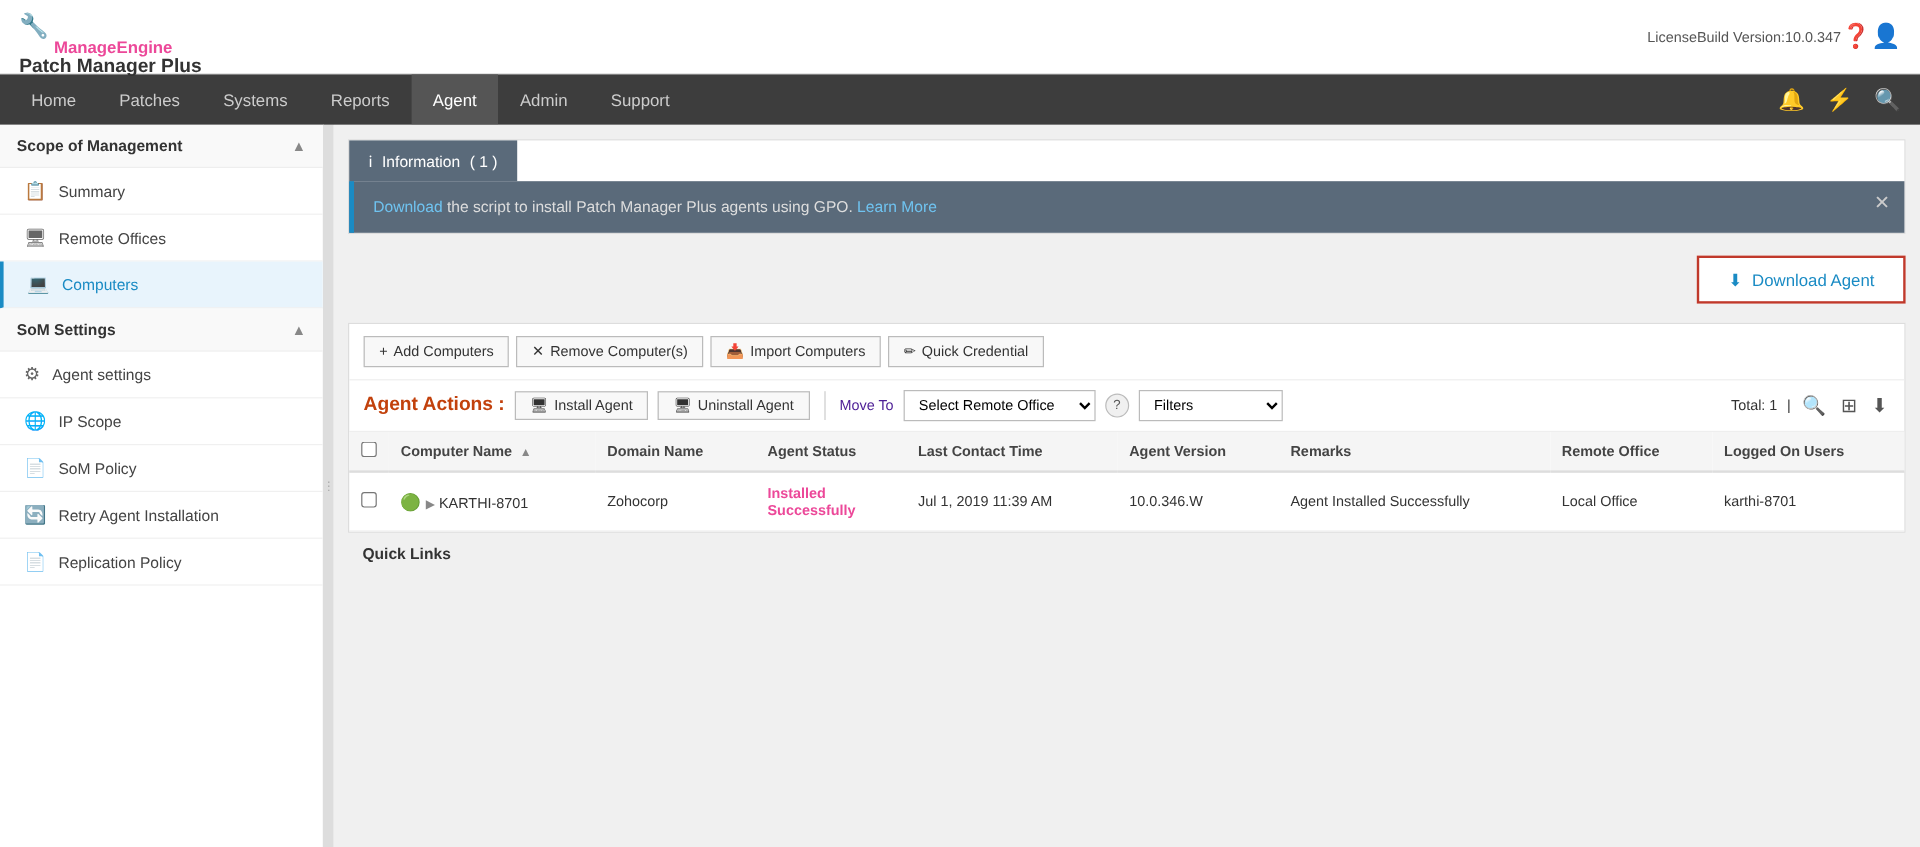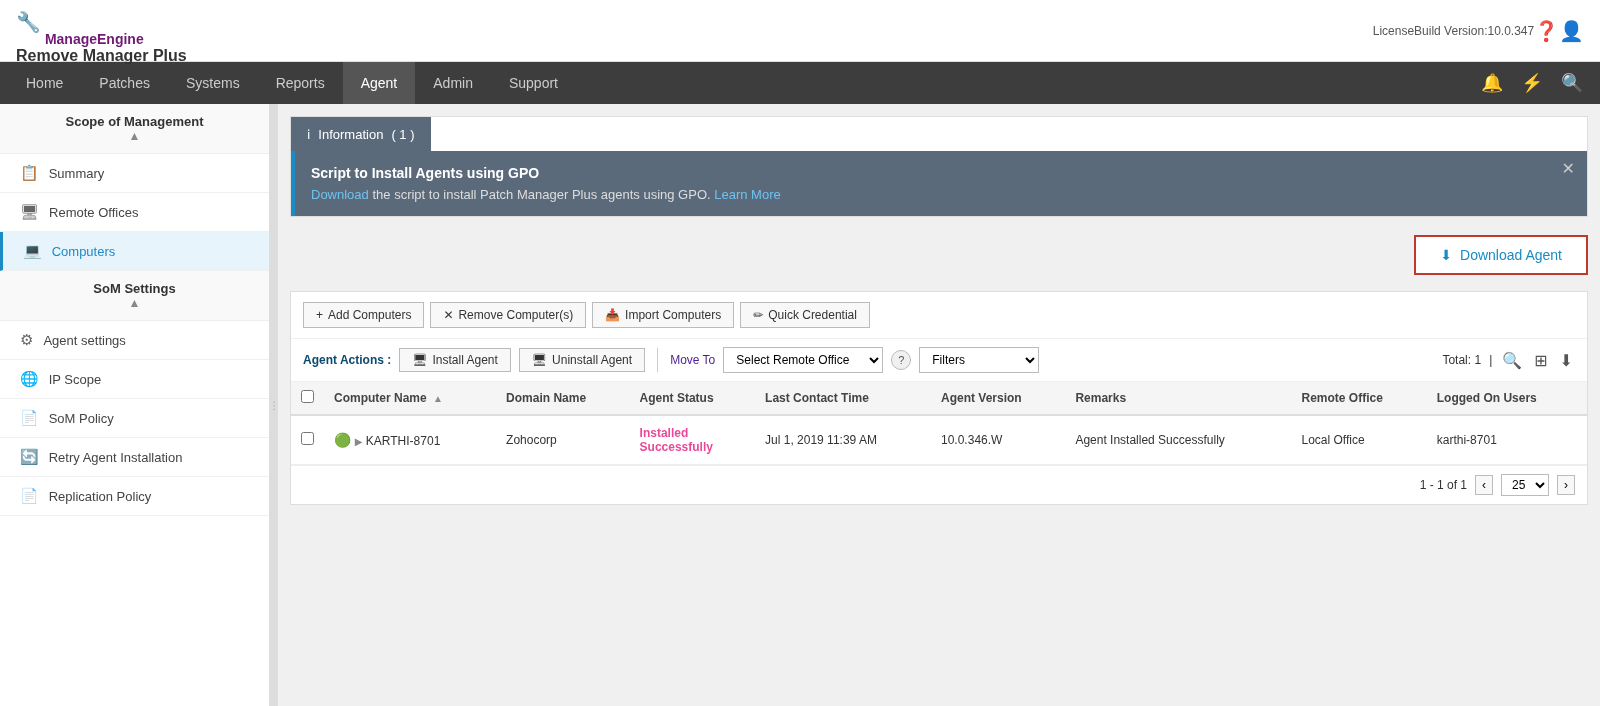--- a/index.html
+++ b/index.html
@@ -10,21 +10,21 @@
       display: flex;
       align-items: center;
       justify-content: space-between;
       background: #fff;
       padding: 6px 16px;
       border-bottom: 1px solid #ddd;
       height: 62px;
     }
     .logo-area { display: flex; flex-direction: column; }
     .logo-top { display: flex; align-items: center; gap: 4px; }
-    .logo-name { font-size: 14px; font-weight: bold; color: #701a75; margin-top: 34px; }
+    .logo-name { font-size: 14px; font-weight: bold; color: #ec4899; margin-top: 34px; }
     .logo-sub { font-size: 16px; font-weight: bold; color: #333; }
     .logo-icon { color: #e87722; font-size: 20px; }
     .top-right { display: flex; align-items: center; gap: 0; font-size: 12px; color: #555; }
     .top-right .help-icon, .top-right .user-icon { font-size: 20px; cursor: pointer; color: #555; }
 
     
     .nav-bar {
       background: #3d3d3d;
       display: flex;
       align-items: center;
@@ -69,21 +69,20 @@
     .sidebar-section-header {
       display: flex;
       align-items: center;
       justify-content: space-between;
       padding: 10px 14px;
       font-size: 13px;
       font-weight: bold;
       color: #333;
       background: #f9f9f9;
       border-bottom: 1px solid #eee;
-      flex-direction: column;
     }
     .sidebar-item {
       display: flex;
       align-items: center;
       padding: 10px 20px;
       cursor: pointer;
       color: #444;
       border-bottom: 1px solid #f0f0f0;
       font-size: 13px;
       gap: 10px;
@@ -185,21 +184,21 @@
     }
 
     .actions-bar {
       display: flex;
       align-items: center;
       gap: 8px;
       padding: 8px 12px;
       border-bottom: 1px solid #eee;
       flex-wrap: wrap;
     }
-    .actions-label { font-size: 12px; color: #0c4a6e; font-weight: bold; }
+    .actions-label { font-size: 16px; color: #c2410c; font-weight: bold; }
     .action-btn {
       border: 1px solid #bbb;
       background: #f8f8f8;
       padding: 4px 12px;
       cursor: pointer;
       font-size: 12px;
       display: flex;
       align-items: center;
       gap: 5px;
       color: #333;
@@ -323,21 +322,21 @@
   </style>
 </head>
 <body>
 
 <div class="top-bar">
   <div class="logo-area">
     <div class="logo-top">
       <span class="logo-icon">🔧</span>
       <span class="logo-name">ManageEngine</span>
     </div>
-    <div class="logo-sub">Remove Manager Plus</div>
+    <div class="logo-sub">Patch Manager Plus</div>
   </div>
   <div class="top-right">
     <span>License</span>
     <span>Build Version:10.0.347</span>
     <span class="help-icon">❓</span>
     <span class="user-icon">👤</span>
   </div>
 </div>
 
 <div class="nav-bar">
@@ -406,21 +405,20 @@
   <div class="content">
 
     <div class="info-banner-container">
       <div class="info-tab">
         <span>ℹ</span>
         <span>Information</span>
         <span>( 1 )</span>
       </div>
       <div class="info-body">
         <span class="info-close">✕</span>
-        <h3>Script to Install Agents using GPO</h3>
         <p>
           <a href="#">Download</a>
           <span>the script to install Patch Manager Plus agents using GPO.</span>
           <a href="#">Learn More</a>
         </p>
       </div>
     </div>
 
     <div class="download-agent-bar">
       <button class="download-agent-btn">
@@ -513,25 +511,20 @@
             </td>
             <td>Jul 1, 2019 11:39 AM</td>
             <td>10.0.346.W</td>
             <td>Agent Installed Successfully</td>
             <td>Local Office</td>
             <td>karthi-8701</td>
           </tr>
         </tbody>
       </table>
 
-      <div class="pagination">
-        <span>1 - 1 of 1</span>
-        <button class="page-btn">‹</button>
-        <select class="page-select">
-          <option>25</option>
-        </select>
-        <button class="page-btn">›</button>
-      </div>
-    </div>
-
+    </div>
+
+    <div class="quick-links-bar">
+      <span>Quick Links</span>
+    </div>
 
   </div>
 </div>
 
 </body></html>

